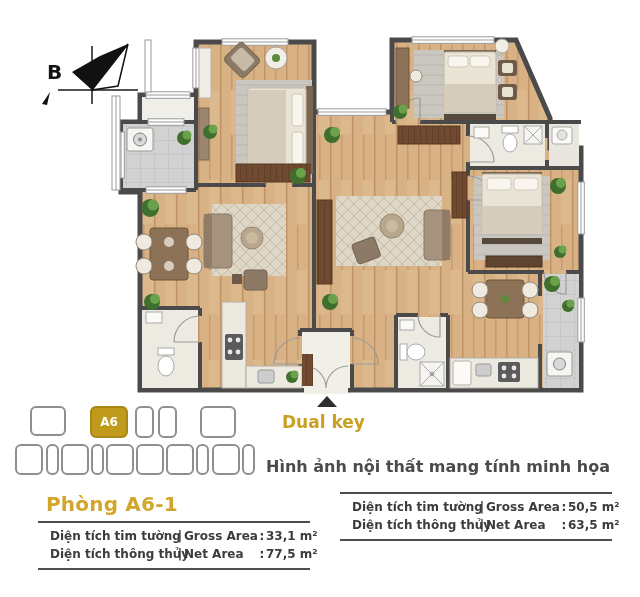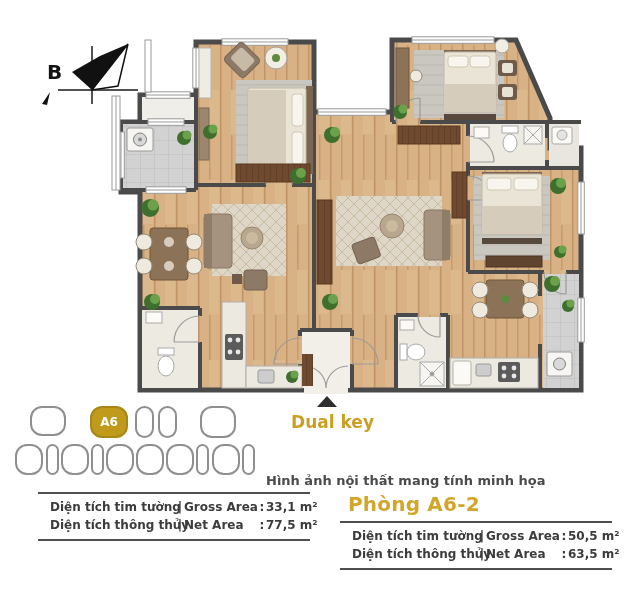--- a/index.html
+++ b/index.html
@@ -6,27 +6,27 @@
   body{
     width:640px;height:597px;position:relative;background:#ffffff;
     font-family:"DejaVu Sans","Liberation Sans",sans-serif;overflow:hidden;
   }
   #plan-wrap{position:absolute;left:0;top:0;width:640px;height:412px;}
   .abs{position:absolute;}
   
   #compass-label{left:47px;top:60px;font-size:20px;font-weight:800;color:#141414;}
   
   #key-plan{left:15px;top:406px;width:242px;height:72px;}
-  .kp{position:absolute;box-sizing:border-box;border:2px solid #8f8f8f;border-radius:12px;background:#ffffff;}
+  .kp{position:absolute;box-sizing:border-box;border:2px solid #8f8f8f;border-radius:6px;background:#ffffff;}
   .kp.a6{background:#BF9A1B;border-color:#a88715;color:#ffffff;font-weight:700;font-size:12px;
          text-align:center;line-height:29px;}
   
-  #dual-key{left:282px;top:412px;width:92px;text-align:right;font-size:17px;font-weight:600;color:#CB9F24;}
+  #dual-key{left:282px;top:412px;width:92px;text-align:left;font-size:17px;font-weight:600;color:#CB9F24;}
   
-  #disclaimer{left:266px;top:457px;font-size:13px;font-weight:700;color:#4b4b4b;white-space:nowrap;margin-top:16px;}
+  #disclaimer{left:266px;top:457px;font-size:16px;font-weight:700;color:#4b4b4b;white-space:nowrap;}
   
   .unit-card{position:absolute;top:492px;width:272px;}
   .unit-title{font-size:20px;font-weight:700;color:#D2A52B;margin:0 0 5px 8px;letter-spacing:.2px;}
   .unit-rows{border-top:2px solid #4e4e4e;border-bottom:2px solid #4e4e4e;padding:4px 0 5px 12px;}
   .unit-row{display:grid;grid-template-columns:126px 8px 74px 8px auto;
             font-size:12px;font-weight:700;color:#3c3c3c;line-height:16px;padding:1px 0;white-space:nowrap;}
   .c-sep,.c-colon{text-align:center;}
 </style>
 </head>
 <body>
@@ -357,40 +357,40 @@
   <div class="kp" style="left:181px;top:38px;width:13px;height:31px"></div>
   <div class="kp" style="left:197px;top:38px;width:28px;height:31px"></div>
   <div class="kp" style="left:227px;top:38px;width:13px;height:31px"></div>
 </div>
 
 <div class="abs" id="dual-key">Dual key</div>
 
 <div class="abs" id="disclaimer">Hình ảnh nội thất mang tính minh họa</div>
 
 <div class="unit-card" style="left:38px">
+  <div class="unit-title">Phòng A6-1</div>
   <div class="unit-rows">
     <div class="unit-row">
       <span class="c-viet">Diện tích tim tường</span>
       <span class="c-sep">|</span>
       <span class="c-eng">Gross Area</span>
       <span class="c-colon">:</span>
       <span class="c-val">33,1 m²</span>
     </div>
     <div class="unit-row">
       <span class="c-viet">Diện tích thông thủy</span>
       <span class="c-sep">|</span>
       <span class="c-eng">Net Area</span>
       <span class="c-colon">:</span>
       <span class="c-val">77,5 m²</span>
     </div>
   </div>
 </div>
 
 <div class="unit-card" style="left:340px">
-  <div class="unit-title">Phòng A6-2</div>
   <div class="unit-rows">
     <div class="unit-row">
       <span class="c-viet">Diện tích tim tường</span>
       <span class="c-sep">|</span>
       <span class="c-eng">Gross Area</span>
       <span class="c-colon">:</span>
       <span class="c-val">50,5 m²</span>
     </div>
     <div class="unit-row">
       <span class="c-viet">Diện tích thông thủy</span>

